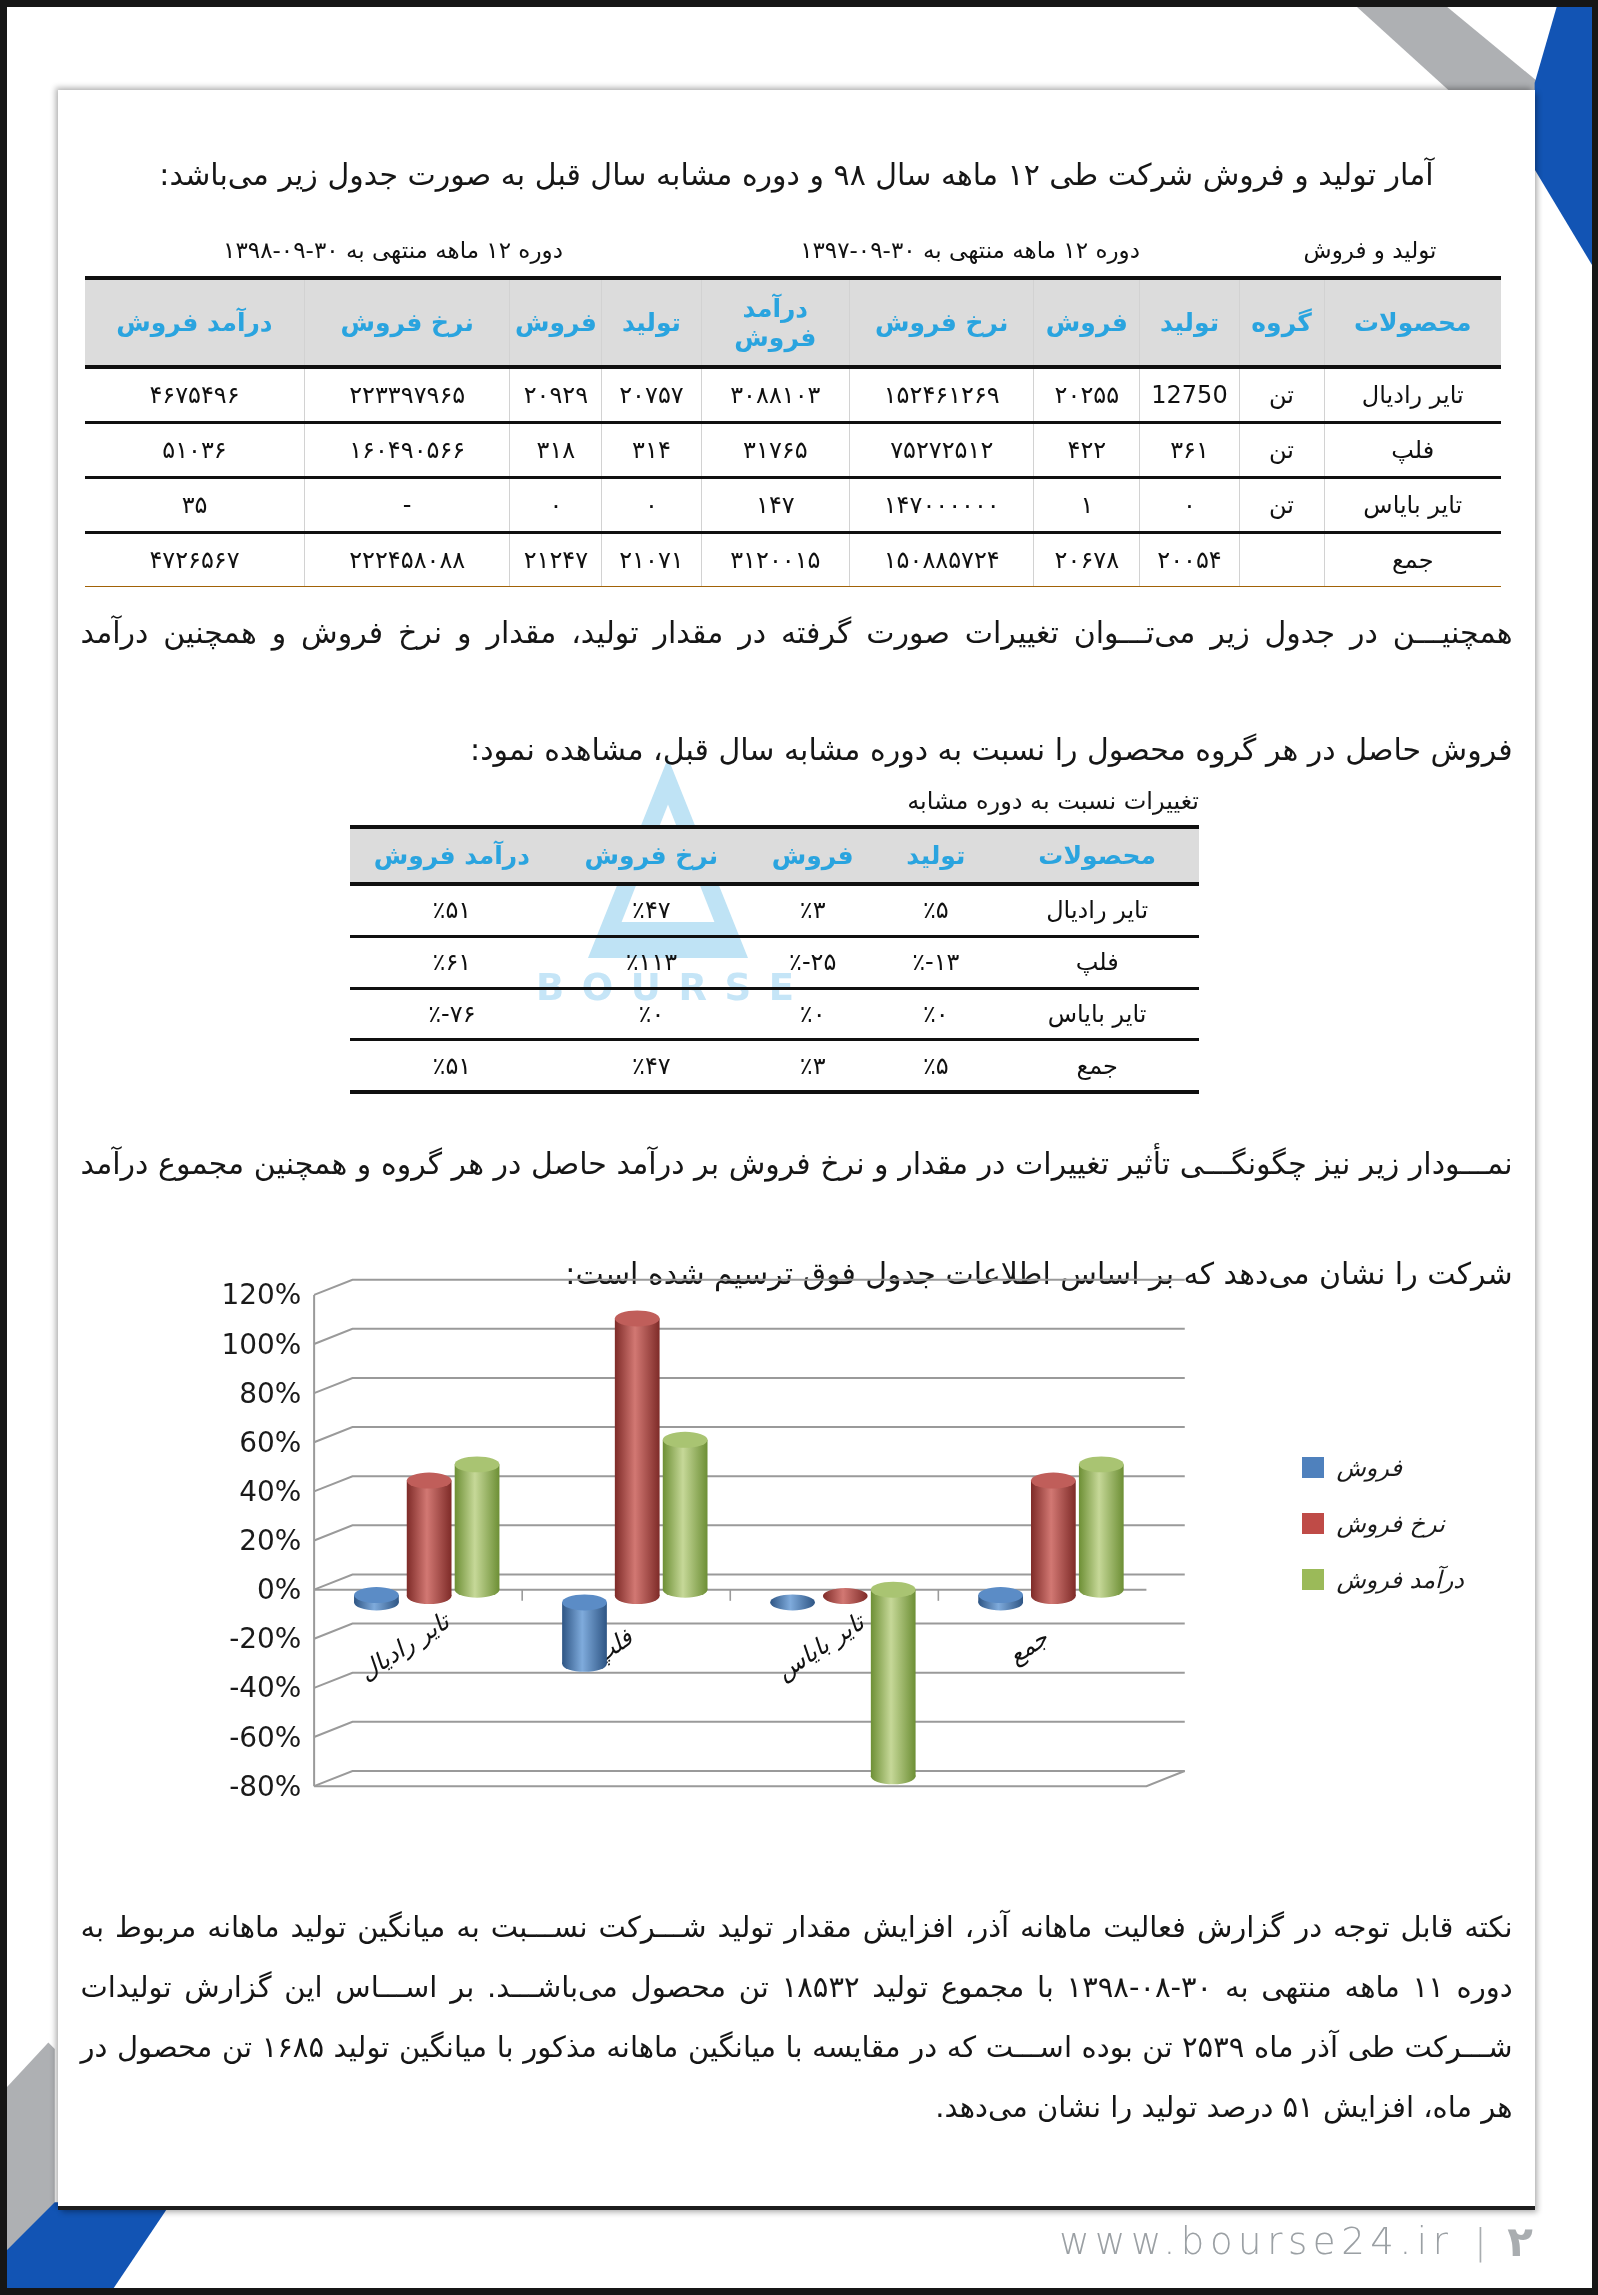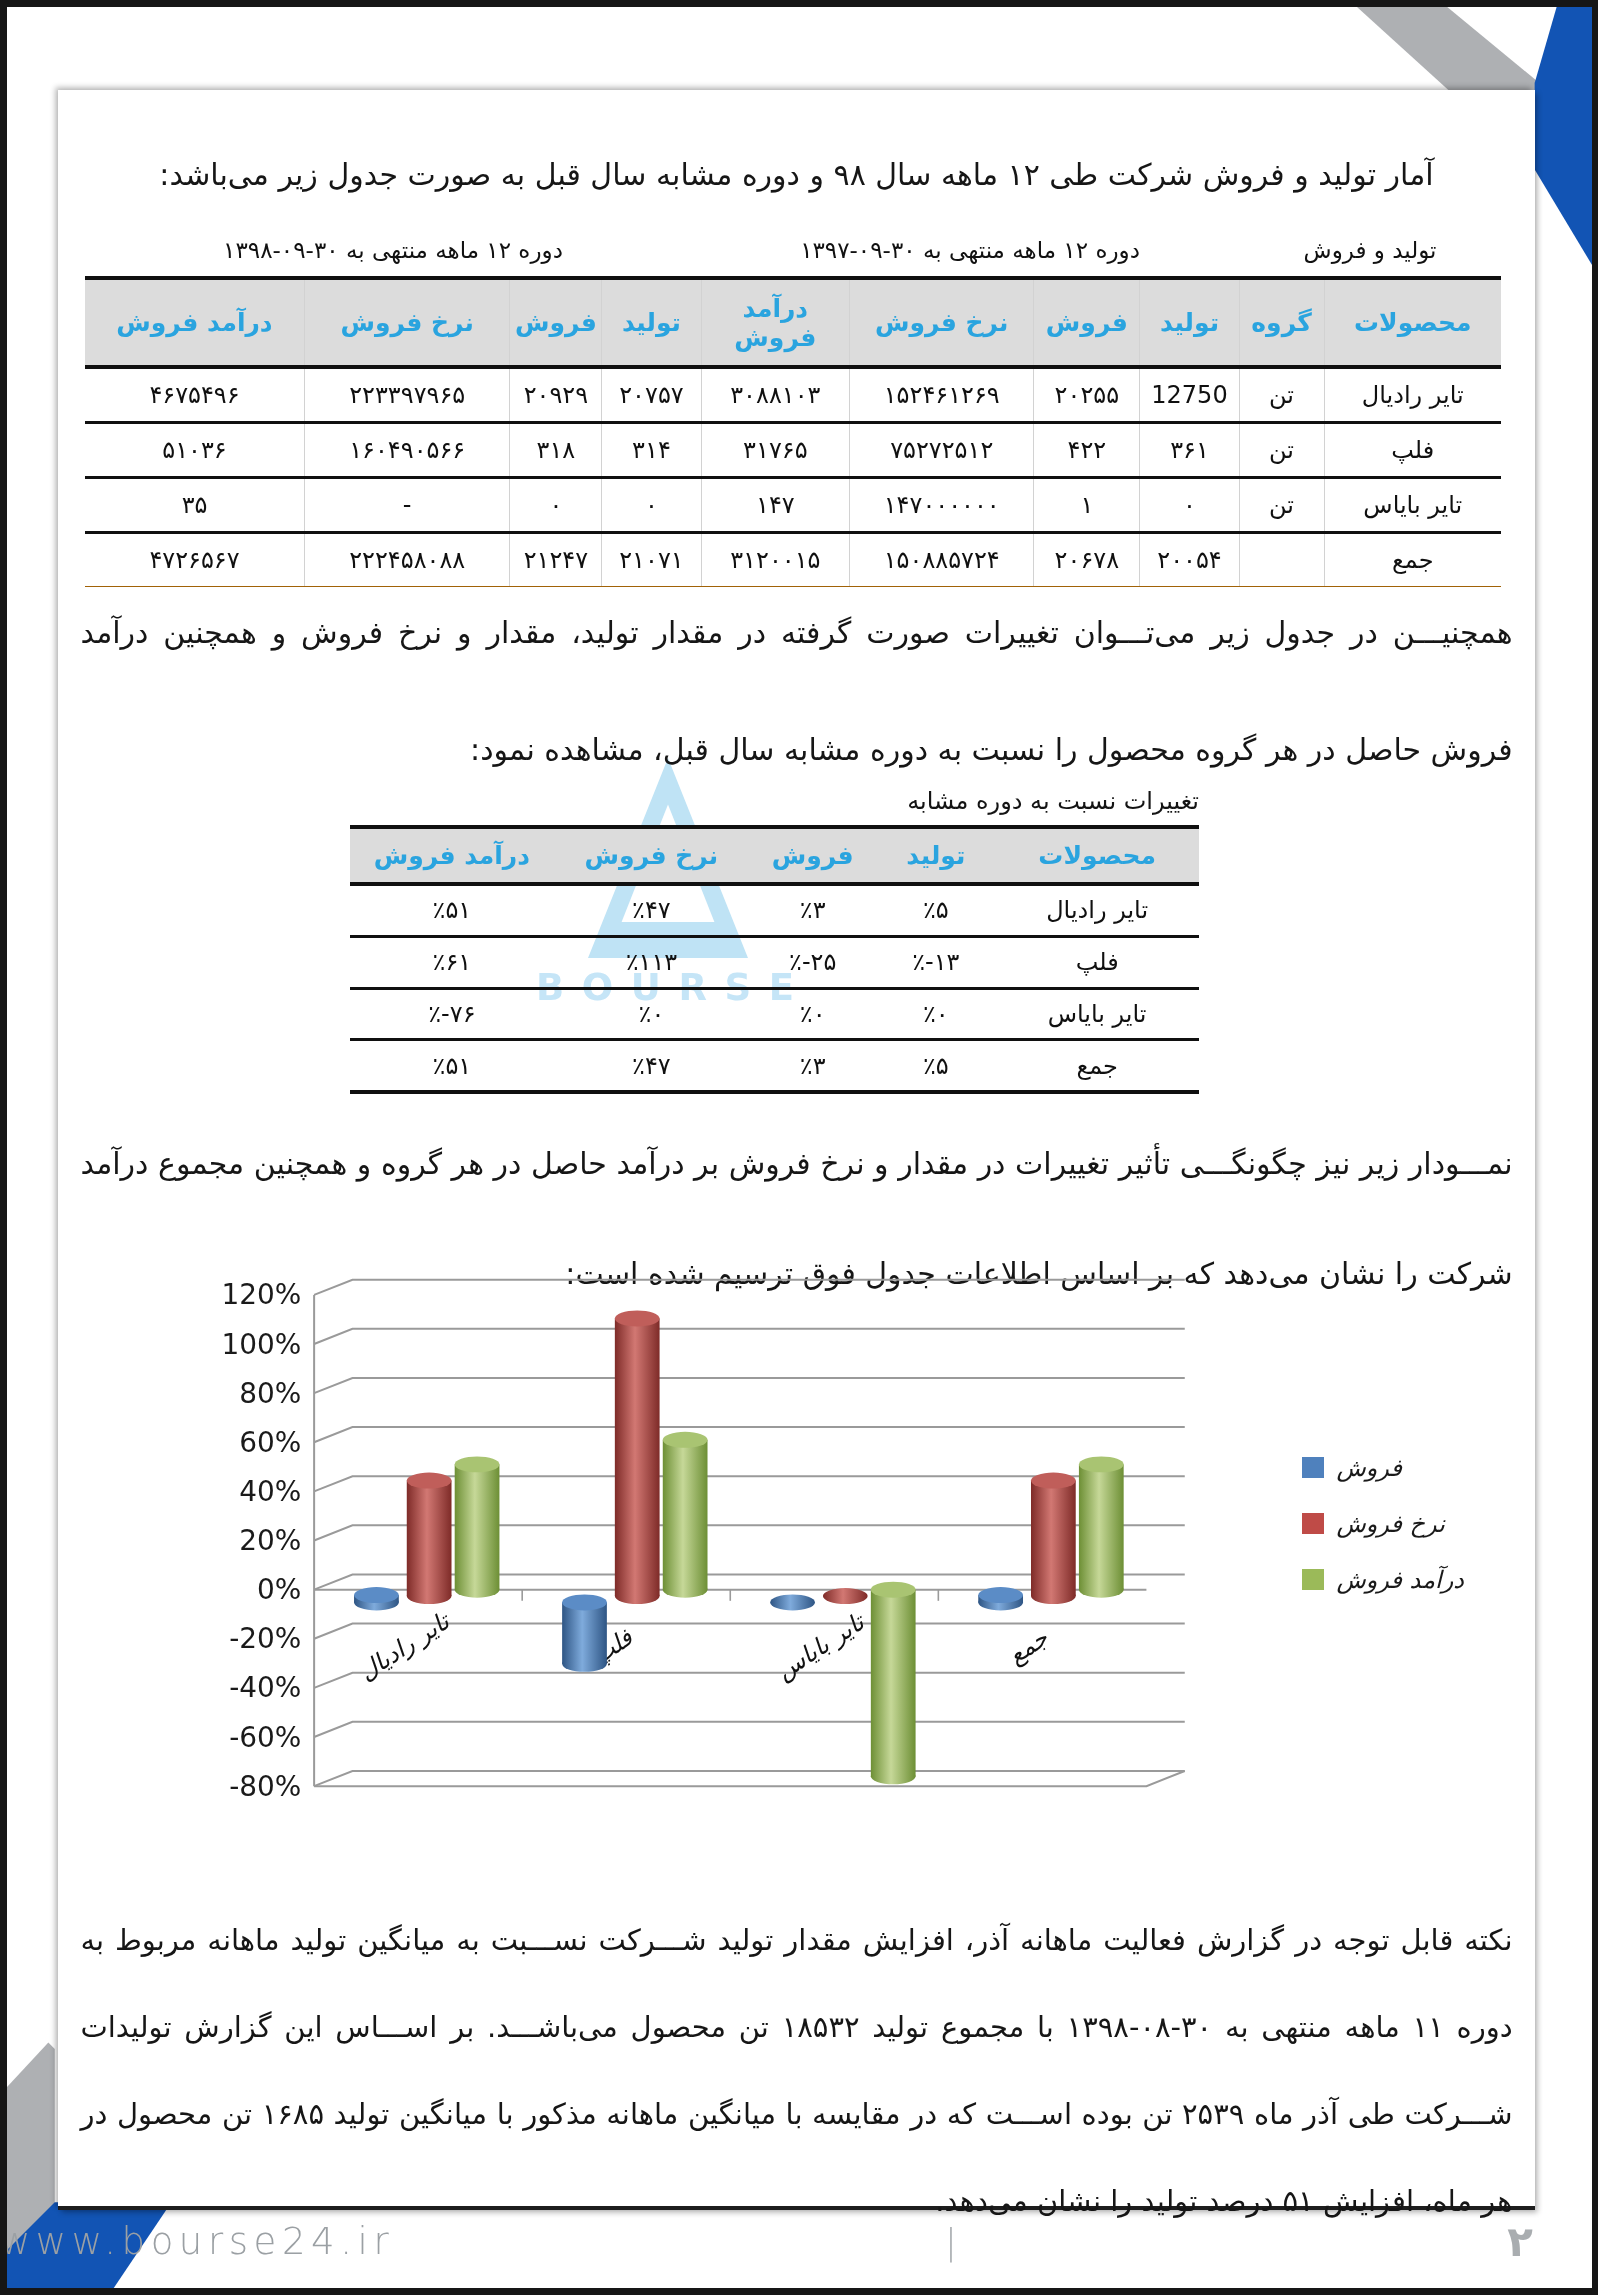--- a/index.html
+++ b/index.html
@@ -12,21 +12,21 @@
   .card{
     position:absolute;left:58px;top:90px;width:1477px;height:2116px;background:#fff;z-index:2;
     direction:rtl;
     box-shadow:-3.2px -3.2px 5.6px rgba(0,0,0,0.28), 3.2px 3.2px 5.6px rgba(0,0,0,0.30);
     border-bottom:4.8px solid #1d1d1d;
   }
   .para{position:absolute;right:22.4px;left:22.4px;text-align:justify;color:#161616;}
   #p1{top:37px;font-size:30px;text-align:center;}
   #p2{top:454px;font-size:30px;line-height:117px;}
   #p3{top:989px;font-size:30px;line-height:110px;}
-  #p4{top:1778px;font-size:29px;line-height:87px;}
+  #p4{top:1778px;font-size:29px;line-height:60px;}
 
   table{border-collapse:collapse;direction:rtl;}
   .t1{position:absolute;right:34px;top:141px;width:1416px;z-index:2;}
   .t1 table,.t2 table{width:100%;}
   .t1 .period th{font-size:23px;font-weight:400;color:#111;padding:6.4px 3.2px 12.8px;border-bottom:4px solid #101010;}
   .t1 .cols th{background:#dcdcdc;color:#2aa4df;font-size:25px;font-weight:700;padding:13.6px 3.2px;border-bottom:4px solid #101010;}
   .t1 td{font-size:24px;color:#101010;text-align:center;padding:12px 4.8px;border-bottom:3.2px solid #101010;}
   .t1 tbody tr:last-child td{border-bottom:1px solid #a16207;}
   .t1 .cols th + th, .t1 td + td{border-right:0.8px solid #d2d2d2;}
 
@@ -39,21 +39,21 @@
 
   .wm{position:absolute;left:478px;top:668px;width:264px;text-align:center;z-index:0;direction:ltr;}
   .wm-word{font-size:37px;letter-spacing:17.6px;color:#c5e5f7;margin-top:4.8px;font-weight:700;}
 
   .chart-wrap{position:absolute;left:120px;top:1145px;width:1359px;height:639px;z-index:2;direction:ltr;}
   .legend{position:absolute;left:1244px;top:1360px;z-index:2;direction:ltr;}
   .legend-item{display:flex;align-items:center;height:35px;margin-bottom:21px;}
   .legend-swatch{width:21.6px;height:21.6px;display:inline-block;}
   .legend-label{font-size:24px;font-style:italic;color:#1a1a1a;margin-left:12.8px;white-space:nowrap;direction:rtl;}
 
-  .footer{position:absolute;left:0;top:2217px;width:1533px;display:flex;justify-content:space-between;align-items:center;gap:21px;z-index:5;}
+  .footer{position:absolute;left:0;top:2217px;width:1533px;display:flex;justify-content:flex-end;align-items:center;gap:21px;z-index:5;}
   .site{color:#9ba0a4;font-size:37px;letter-spacing:5.6px;font-weight:300;}
   .sep{color:#a9adb0;font-size:35px;font-weight:300;}
   .pageno{color:#a9adb0;font-size:42px;font-weight:700;}
 </style>
 </head>
 <body>
 
 <svg class="deco" width="1599" height="2295" aria-hidden="true" viewBox="0 0 2000 2872">
   <polygon points="1688,0 1800,0 1926,104 1926,216" fill="#aeb0b3"></polygon>
   <polygon points="1950,0 1992,0 1992,332 1920,212 1920,104" fill="#1254b4"></polygon>

